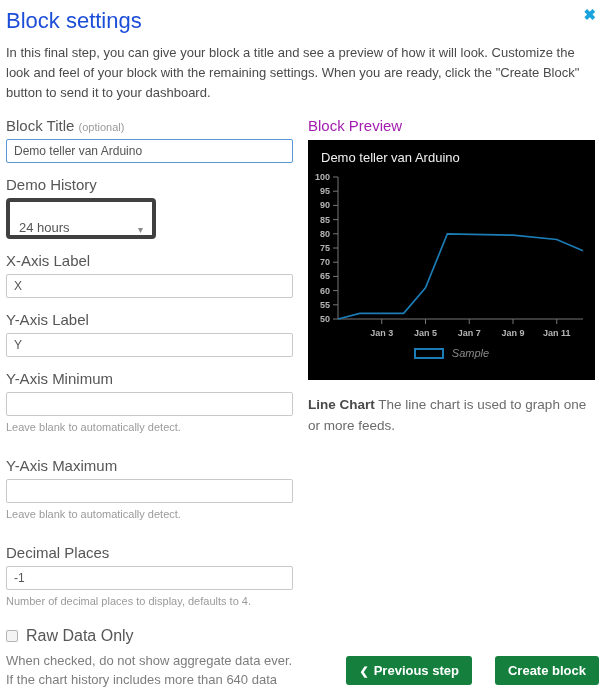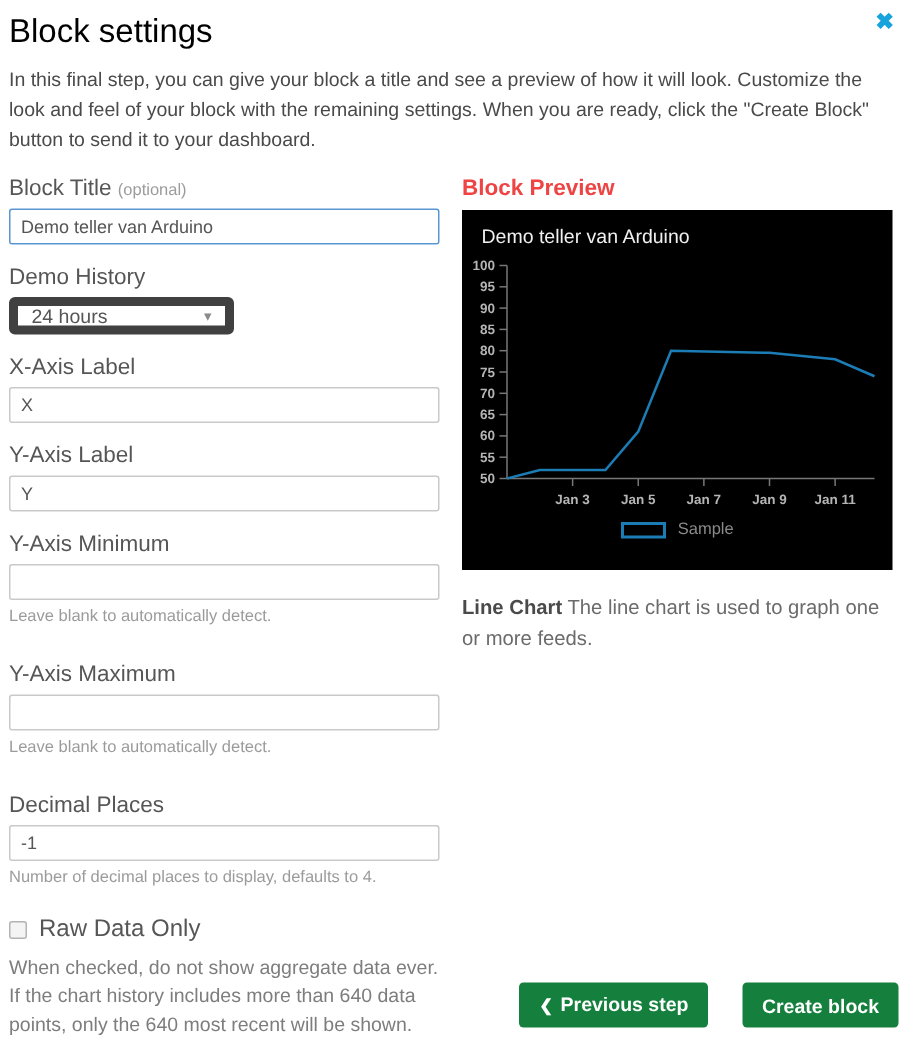--- a/index.html
+++ b/index.html
@@ -5,21 +5,21 @@
   * { margin:0; padding:0; box-sizing:border-box; }
   html,body { width:605px; height:693px; }
   body {
     font-family:"Liberation Sans", sans-serif;
     background:#ffffff;
     color:#4a4a4a;
     position:relative;
     padding:6px 6px 0 6px;
     overflow:hidden;
   }
-  .page-title { font-size:22px; font-weight:400; color:#000000; margin-top:2px; }
+  .page-title { font-size:22px; font-weight:400; color:#1d4ed8; margin-top:2px; }
   .close-btn {
     position:absolute; top:7px; right:9px;
     color:#18a3dc; font-size:15px; font-weight:bold; cursor:pointer; line-height:1;
   }
   .intro { font-size:13px; line-height:1.55; margin-top:9px; width:594px; color:#4a4a4a; }
   .main { display:flex; margin-top:14px; }
   .col-left { width:290px; margin-right:12px; flex:none; }
   .col-right { width:287px; flex:none; }
 
   .field { margin-bottom:13px; }
@@ -28,46 +28,46 @@
   .optional { font-size:11px; color:#9b9b9b;text-align:center; }
   .text-input {
     width:287px; height:24px; border:1px solid #c9c9c9; border-radius:2px;
     font-family:"Liberation Sans", sans-serif; font-size:12px; color:#555;
     padding:0 7px; background:#fff; outline:none; display:block;
   }
   .text-input.focused { border:1px solid #5897d4; }
   .help-text { font-size:11px; color:#9b9b9b; margin-top:5px; }
 
   .select-box {
-    width:150px; height:25px; border:6px solid #404040; border-radius:4px;
+    width:150px; height:41px; border:4px solid #404040; border-radius:4px;
     font-size:13px; color:#555; padding:0 9px; background:#fff;
-    display:flex; align-items:center; justify-content:space-between; cursor:pointer;
+    display:flex; align-items:flex-end; justify-content:space-between; cursor:pointer;
   }
   .select-caret { color:#8a8a8a; font-size:10px; }
 
   .check-group { margin-top:20px; }
   .check-row { display:flex; align-items:center; }
   .checkbox {
     width:12px; height:12px; border:1px solid #b3b3b3; background:#f4f4f4;
     border-radius:2px; margin-right:8px; flex:none; cursor:pointer;
   }
   .check-label { font-size:16px; color:#565656; cursor:pointer; }
   .check-desc { font-size:13px; color:#7d7d7d; line-height:1.45; margin-top:7px; }
 
-  .preview-label { font-size:15px; color:#ef4444; margin-bottom:6px;font-weight:bold; }
+  .preview-label { font-size:15px; color:#a21caf; margin-bottom:6px; }
   .chart-panel {
     width:287px; height:240px; background:#000; overflow:hidden;
   }
   .chart-title { color:#f0f0f0; font-size:13px; padding:10px 0 0 13px; }
   .chart-svg { display:block; margin-top:4px; }
   .legend { display:flex; align-items:center; justify-content:center; margin-top:2px; }
   .legend-swatch {
     width:30px; height:11px; border:2px solid #1c7cb5; background:#000; margin-right:8px;
   }
-  .legend-text { color:#8a8a8a; font-size:11px; }
+  .legend-text { color:#8a8a8a; font-size:11px;font-style:italic; }
 
   .preview-desc { font-size:13.5px; line-height:1.5; margin-top:15px; color:#6b6b6b; }
   .preview-desc b { color:#4a4a4a; }
 
   .footer { position:absolute; right:6px; bottom:8px; display:flex; }
   .btn {
     border:none; border-radius:3px; color:#fff; font-family:"Liberation Sans", sans-serif;
     font-size:13px; font-weight:bold; padding:8px 13px; cursor:pointer; line-height:1;
   }
   .btn-prev { background:#15803d; margin-right:23px; }

